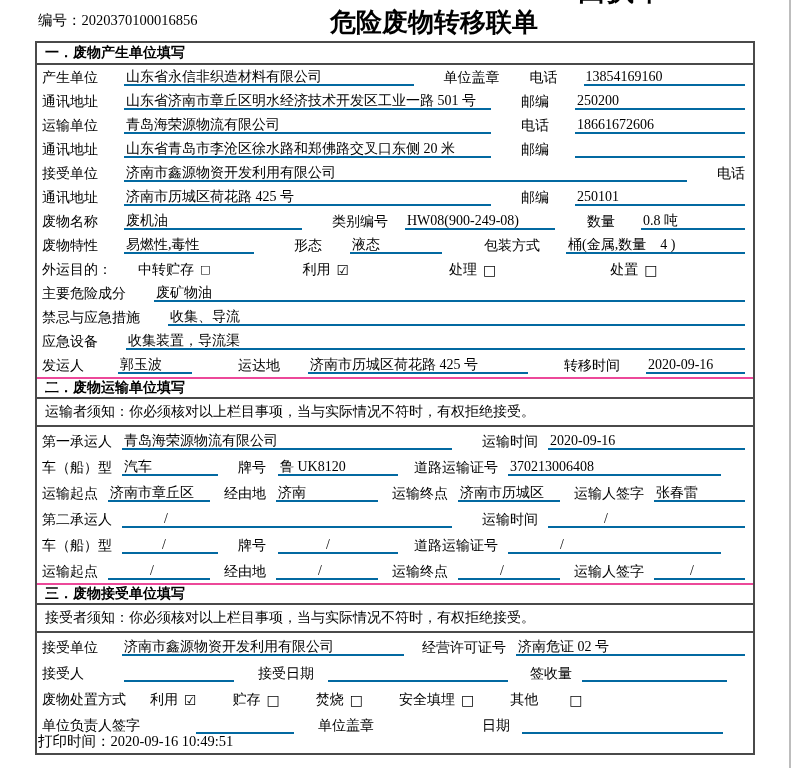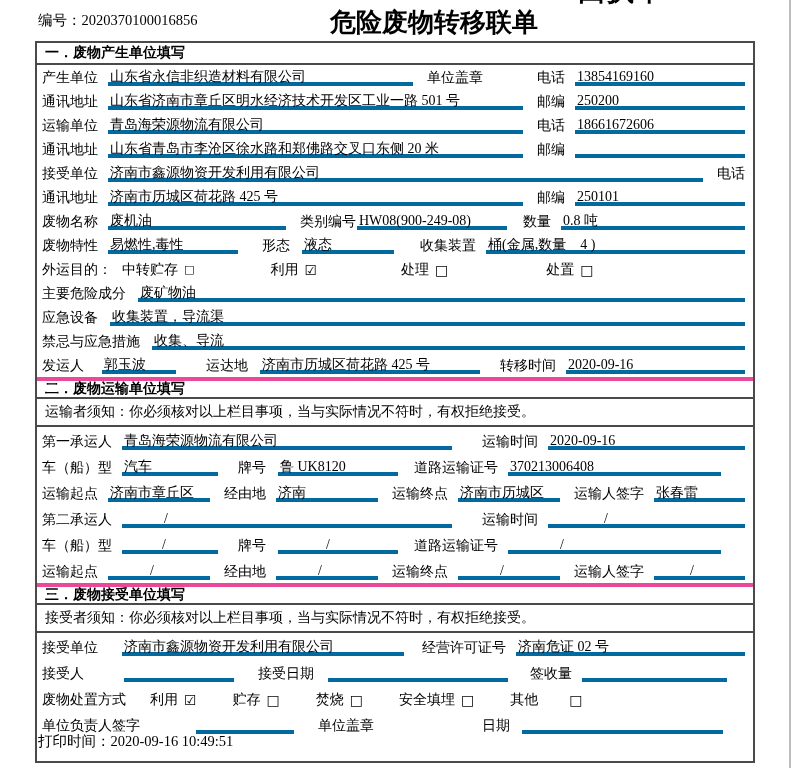--- a/index.html
+++ b/index.html
@@ -17,36 +17,36 @@
   
   .form-table{
     position:absolute;left:35px;top:41px;width:720px;box-sizing:border-box;
     border:2px solid #4a4a4a;background:#fff;
   }
   .band{
     box-sizing:border-box;height:22px;display:flex;align-items:center;
     padding:0 8px;font-size:14px;font-weight:bold;
     border-bottom:2px solid #4a4a4a;white-space:nowrap;
   }
-  .band.mid{border-top:4px solid #ec4899;}
+  .band.mid{border-top:2px solid #ec4899;}
   .note{
     box-sizing:border-box;height:28px;display:flex;align-items:center;
     padding:0 8px;font-size:14px;border-bottom:2px solid #4a4a4a;white-space:nowrap;
   }
   .row{
     box-sizing:border-box;display:flex;align-items:flex-end;
     padding:0 8px 3px 5px;font-size:14px;white-space:nowrap;
   }
-  .sec0 .row{height:24px;}
+  .sec0 .row{height:24px;gap:16px;}
   .sec1 .row, .sec2 .row{height:26px;}
-  .sec2{padding-bottom:24px;}
+  .sec2{padding-bottom:16px;}
   .lbl{white-space:nowrap;line-height:17px;}
   .txt{white-space:nowrap;line-height:17px;}
   .val{
-    box-sizing:border-box;border-bottom:4px solid #0369a1;
+    box-sizing:border-box;border-bottom:2px solid #0369a1;
     line-height:17px;height:18px;padding:0 2px;margin-left:10px;
     white-space:nowrap;overflow:visible;
   }
   .chk{display:flex;align-items:flex-end;gap:6px;line-height:17px;}
   .chk .box{font-family:"DejaVu Sans",sans-serif;font-size:14px;line-height:16px;}
   .chk.small .box{font-size:11px;line-height:16px;}
   
   .print-time{position:absolute;left:38px;top:732px;font-size:14.5px;white-space:nowrap;}
 </style>
 </head>
@@ -104,21 +104,21 @@
         <span class="lbl" style="margin-left: 14px;">类别编号</span>
         <span class="val" style="width: 150px; margin-left: 1px;">HW08(900-249-08)</span>
         <span class="lbl" style="margin-left: 16px;">数量</span>
         <span class="val" style="flex: 1 1 0%;">0.8 吨</span>
       </div>
       <div class="row">
         <span class="lbl">废物特性</span>
         <span class="val" style="width: 130px;">易燃性,毒性</span>
         <span class="lbl" style="margin-left: 24px;">形态</span>
         <span class="val" style="width: 92px; margin-left: 12px;">液态</span>
-        <span class="lbl" style="margin-left: 26px;">收集装置</span>
+        <span class="lbl" style="margin-left: 26px;">包装方式</span>
         <span class="val" style="flex: 1 1 0%;">桶(金属,数量　4 )</span>
       </div>
       <div class="row">
         <span class="lbl">外运目的：</span>
         <span class="chk small" style="margin-left: 10px;">
           <span>中转贮存</span>
           <span class="box">□</span>
         </span>
         <span class="chk" style="margin-left: 76px;">
           <span>利用</span>
@@ -131,26 +131,26 @@
         <span class="chk" style="margin-left: 98px;">
           <span>处置</span>
           <span class="box">□</span>
         </span>
       </div>
       <div class="row">
         <span class="lbl">主要危险成分</span>
         <span class="val" style="flex: 1 1 0%; margin-left: 12px;">废矿物油</span>
       </div>
       <div class="row">
+        <span class="lbl">禁忌与应急措施</span>
+        <span class="val" style="flex: 1 1 0%; margin-left: 12px;">收集、导流</span>
+      </div>
+      <div class="row">
         <span class="lbl">应急设备</span>
         <span class="val" style="flex: 1 1 0%; margin-left: 12px;">收集装置，导流渠</span>
-      </div>
-      <div class="row">
-        <span class="lbl">禁忌与应急措施</span>
-        <span class="val" style="flex: 1 1 0%; margin-left: 12px;">收集、导流</span>
       </div>
       <div class="row">
         <span class="lbl">发运人</span>
         <span class="val" style="width: 74px; margin-left: 18px;">郭玉波</span>
         <span class="lbl" style="margin-left: 30px;">运达地</span>
         <span class="val" style="width: 220px; margin-left: 12px;">济南市历城区荷花路 425 号</span>
         <span class="lbl" style="margin-left: 20px;">转移时间</span>
         <span class="val" style="flex: 1 1 0%;">2020-09-16</span>
       </div>
     </div>

